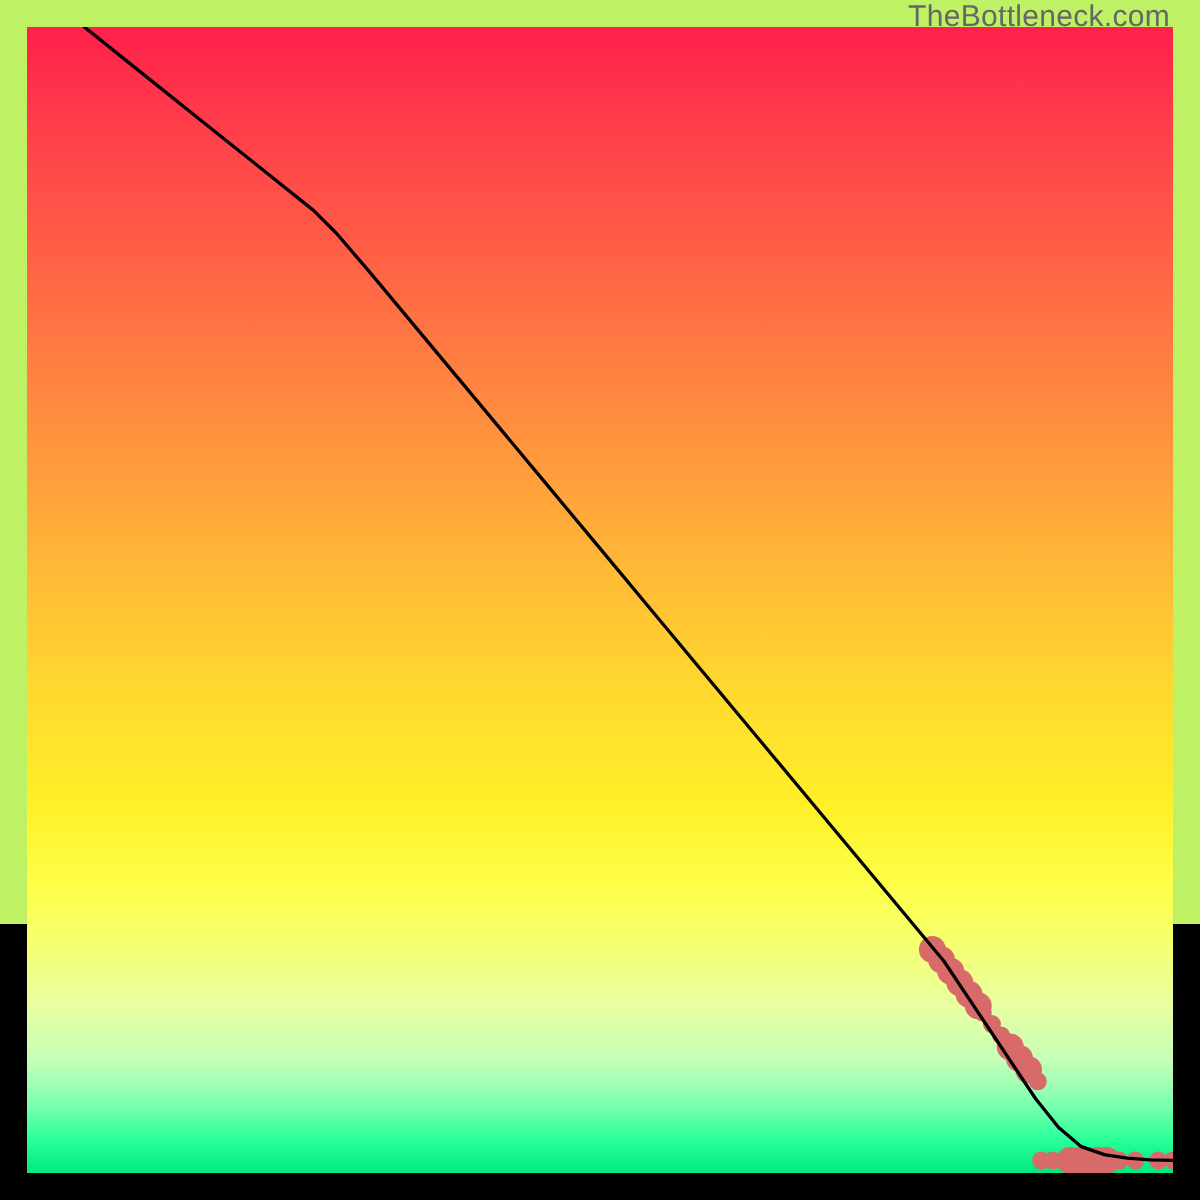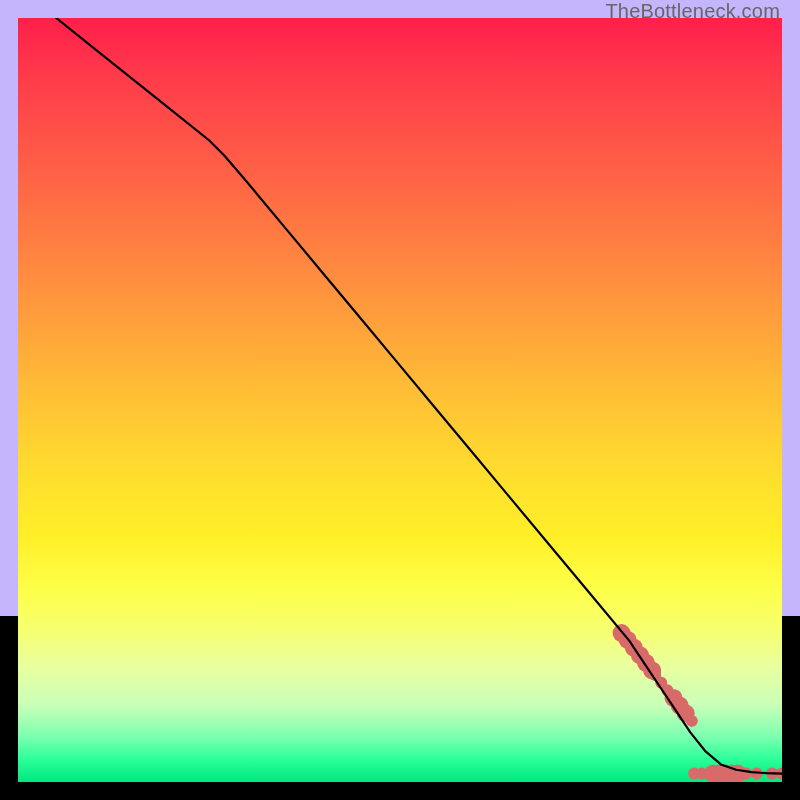--- a/index.html
+++ b/index.html
@@ -8,21 +8,21 @@
     width: 800px;
     height: 800px;
     overflow: hidden;
     background: #000;
     font-family: Arial, Helvetica, sans-serif;
   }
   .frame {
     position: relative;
     width: 800px;
     height: 616px;
-    background: #c4b5fd;
+    background: #bef264;
   }
   .plot {
     position: absolute;
     left: 18px;
     top: 18px;
     width: 764px;
     height: 764px;
     background: linear-gradient(
       to bottom,
       #ff1f4b 0%,

